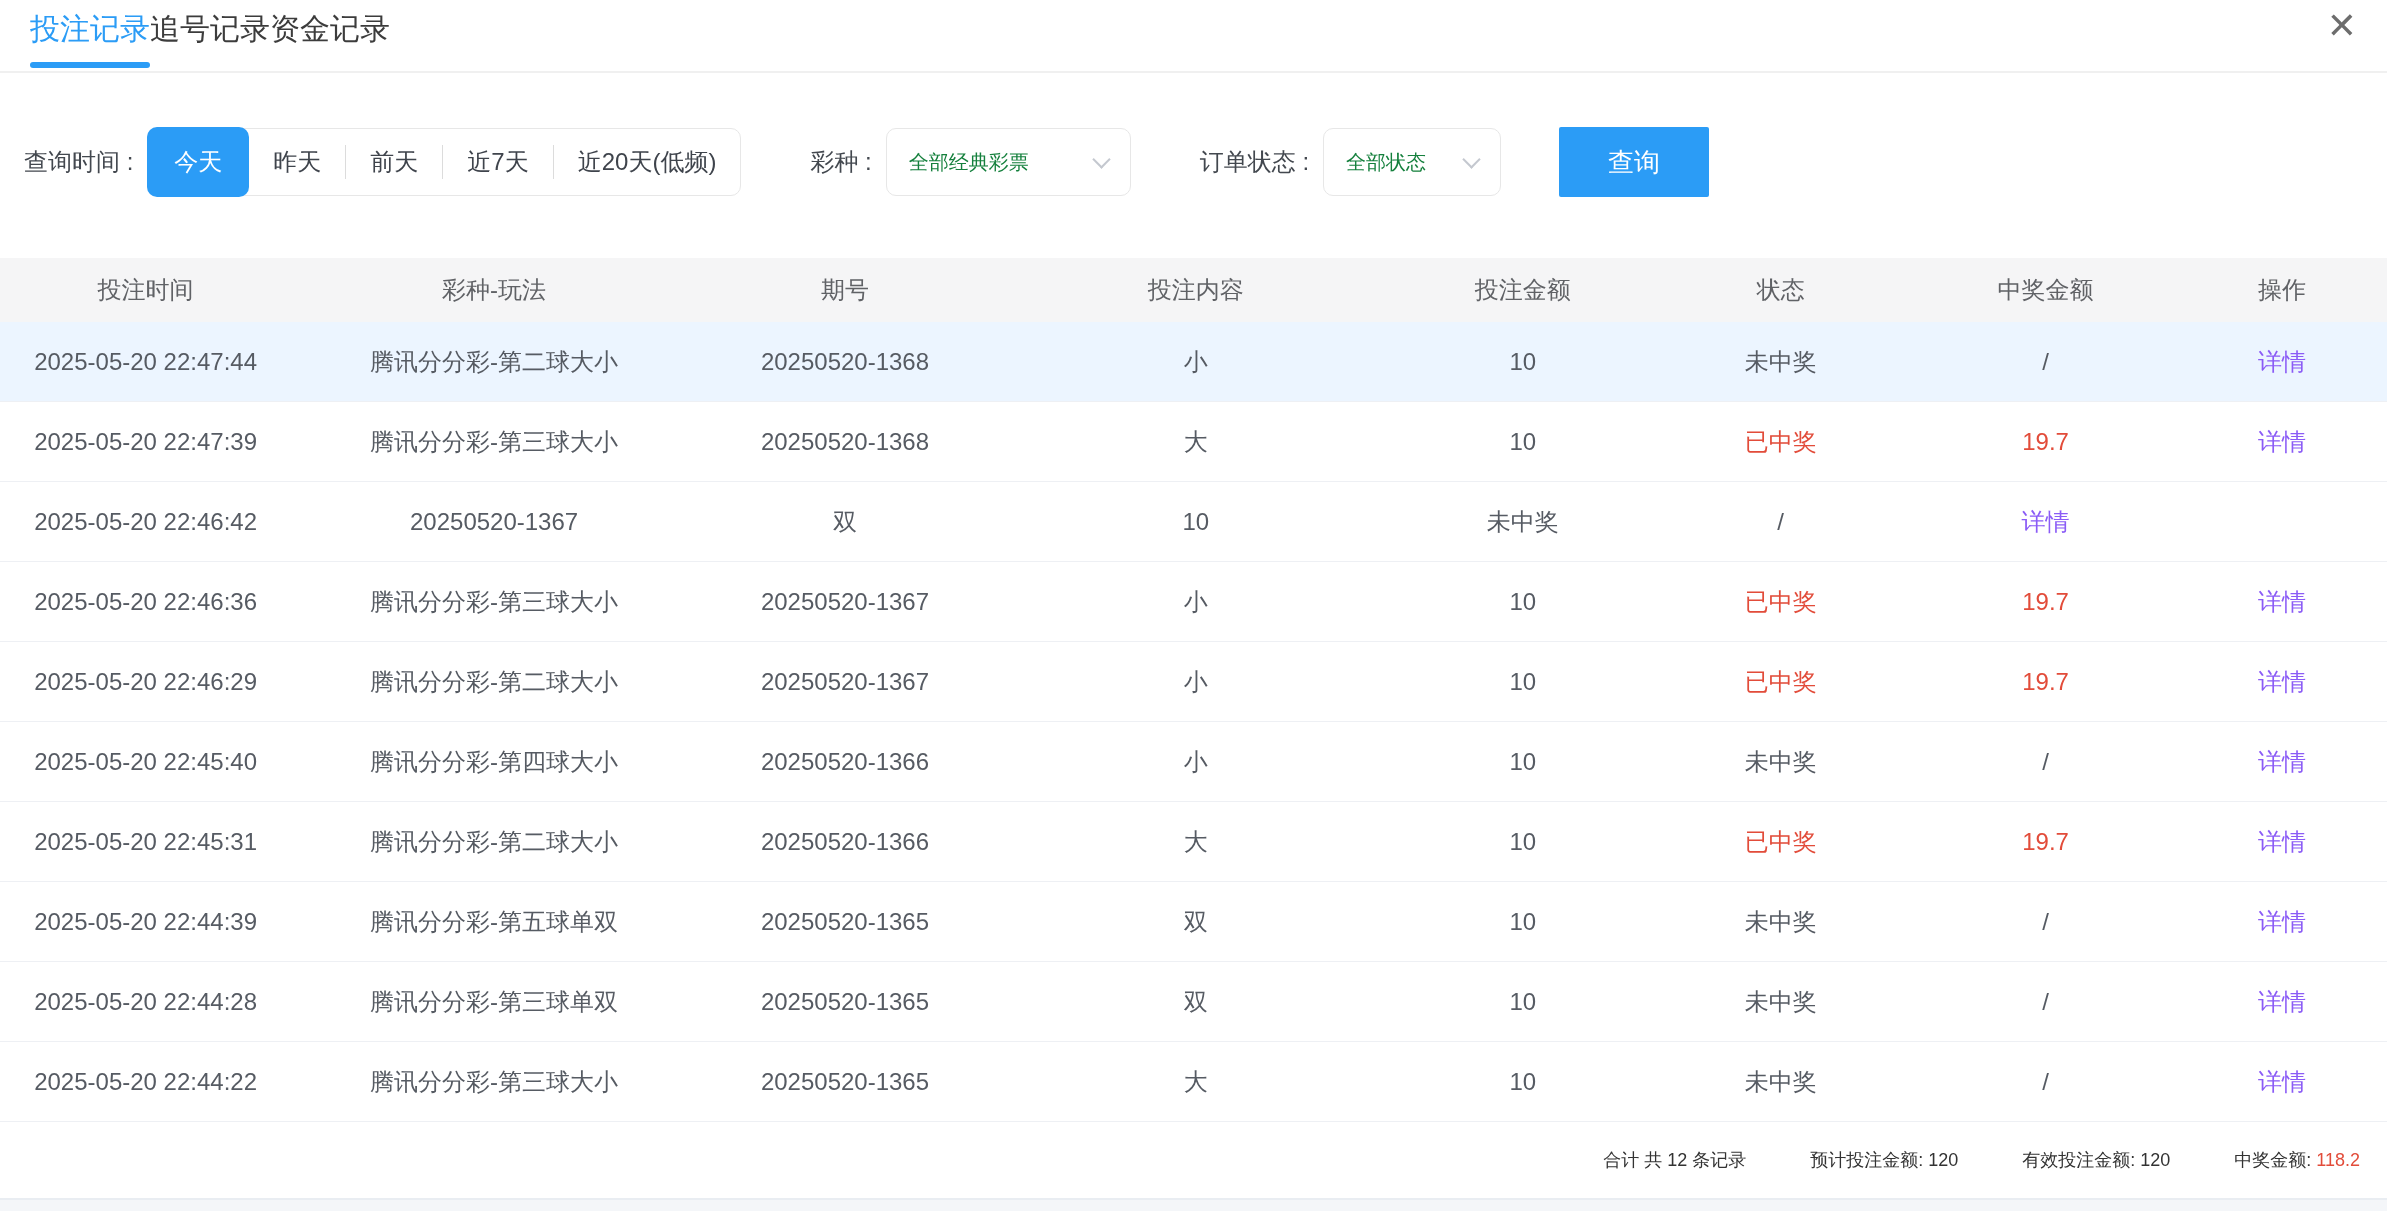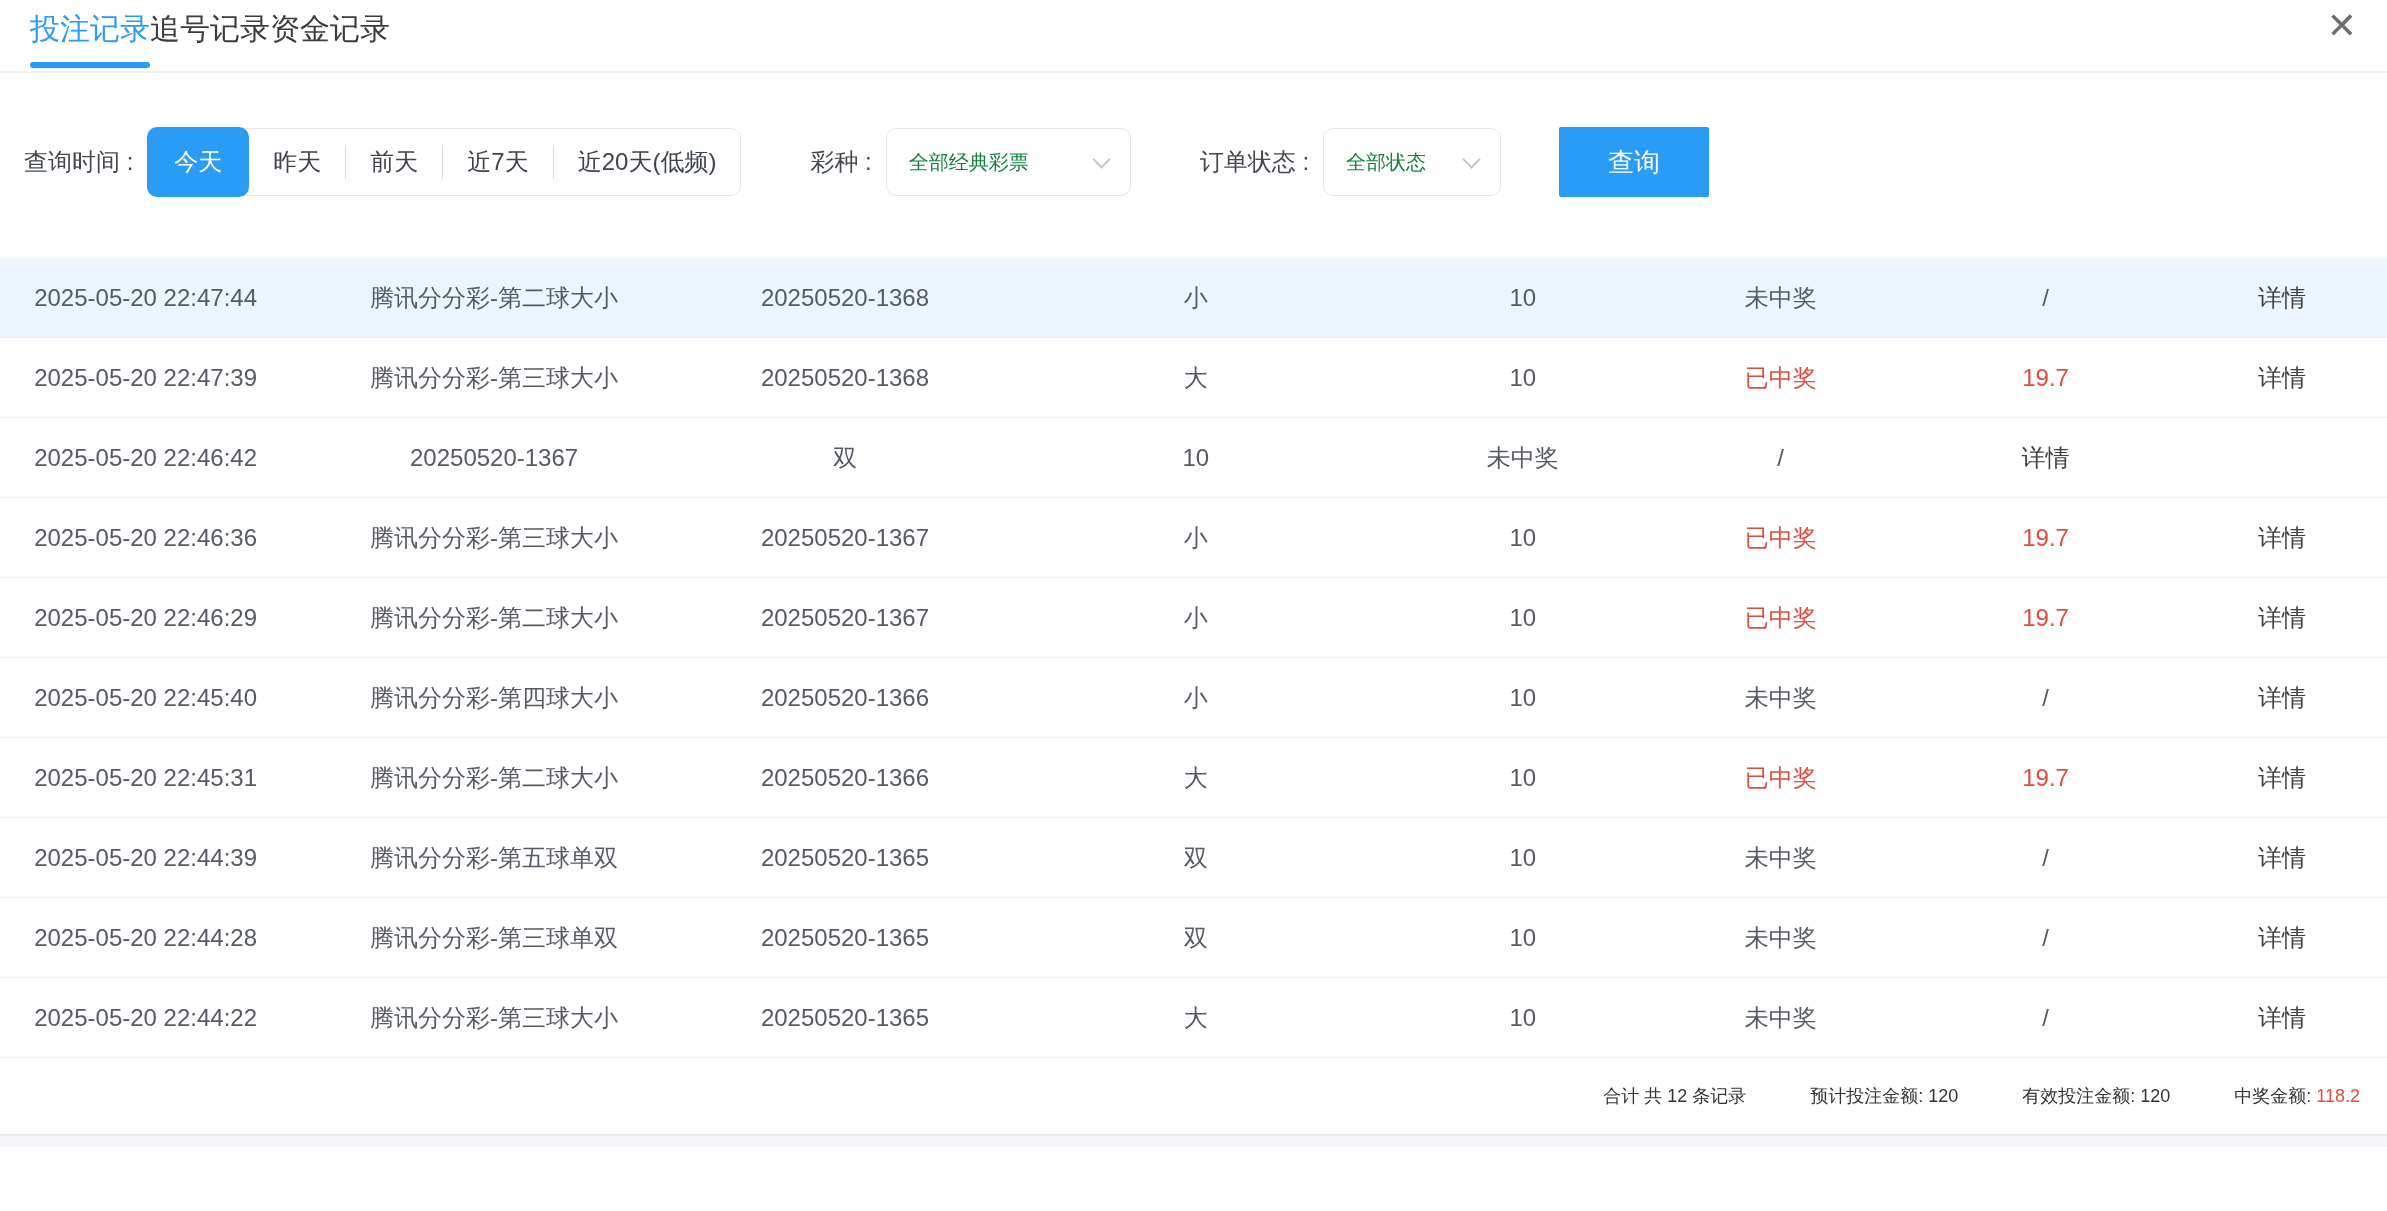--- a/index.html
+++ b/index.html
@@ -104,21 +104,21 @@
   }
   .trow {
     height:80px;
     font-size:24px; color:#565b63;
     border-bottom:1px solid #eef0f4;
     background:#fff;
   }
   .trow.hl { background:#ecf5ff; }
   .cell { text-align:center; white-space:nowrap; overflow:hidden; }
   .win { color:#e24c3a; }
-  .detail-link { color:#404040; cursor:pointer;font-family:Liberation Mono, monospace; }
+  .detail-link { color:#8b5cf6; cursor:pointer;font-family:Liberation Mono, monospace; }
 
   
   .summary {
     height:76px;
     display:flex; align-items:center; justify-content:flex-end;
     padding-right:27px; gap:64px;
     font-size:18px; color:#333333;
     white-space:nowrap;
   }
   .win-val { color:#e24c3a; }
@@ -159,20 +159,30 @@
   <span class="flabel ml56">订单状态 :</span>
   <div class="select w-status">
     <span class="sel-text">全部状态</span>
     <i class="chev"></i>
   </div>
 
   <button class="search-btn">查询</button>
 </div>
 
 <div class="table">
+  <div class="thead">
+      <div class="cell">投注时间</div>
+      <div class="cell">彩种-玩法</div>
+      <div class="cell">期号</div>
+      <div class="cell">投注内容</div>
+      <div class="cell">投注金额</div>
+      <div class="cell">状态</div>
+      <div class="cell">中奖金额</div>
+      <div class="cell">操作</div>
+    </div>
   <div>
       <div class="trow hl">
         <div class="cell">2025-05-20 22:47:44</div>
         <div class="cell">腾讯分分彩-第二球大小</div>
         <div class="cell">20250520-1368</div>
         <div class="cell">小</div>
         <div class="cell">10</div>
         <div class="cell">未中奖</div>
         <div class="cell">/</div>
         <div class="cell"><span class="detail-link">详情</span></div>

